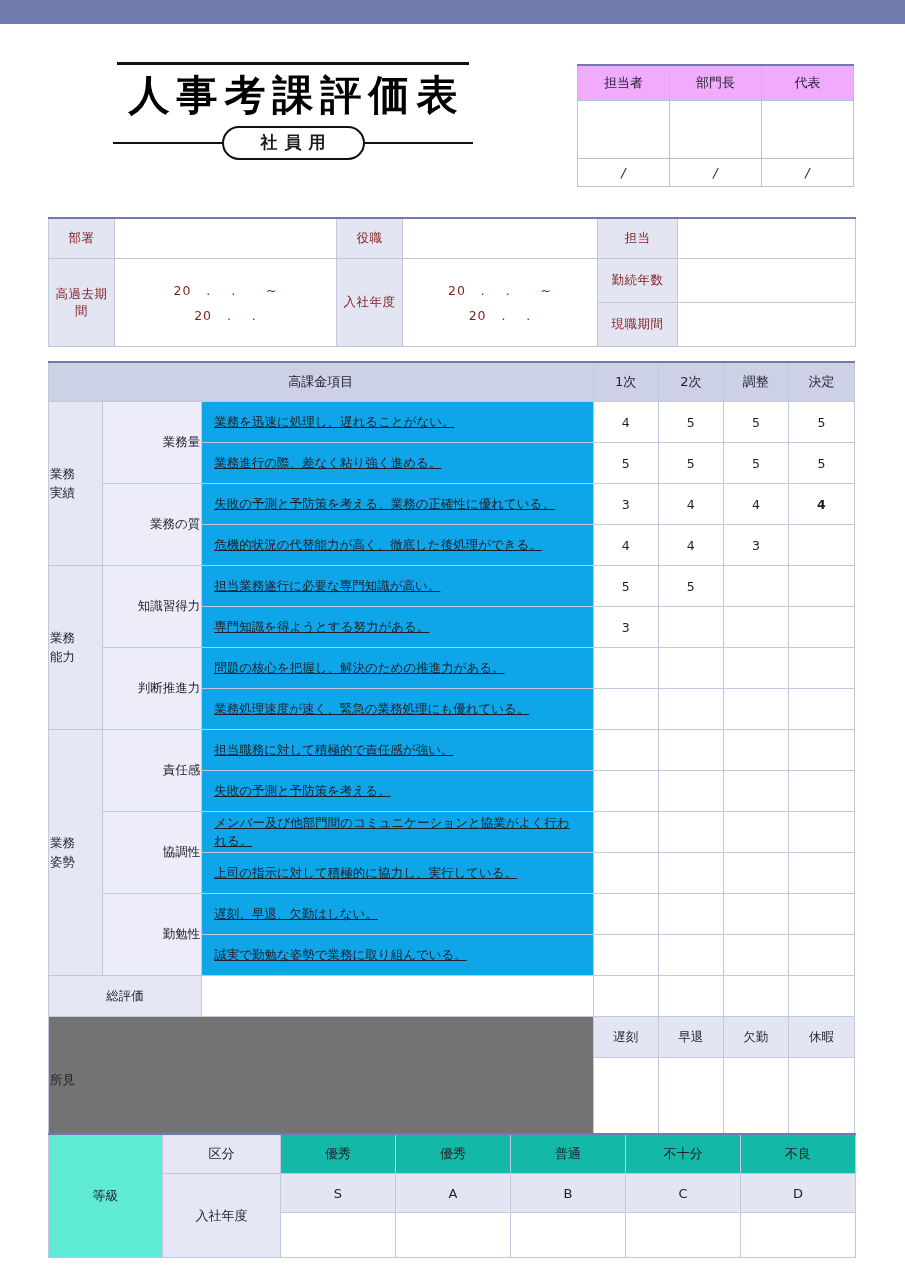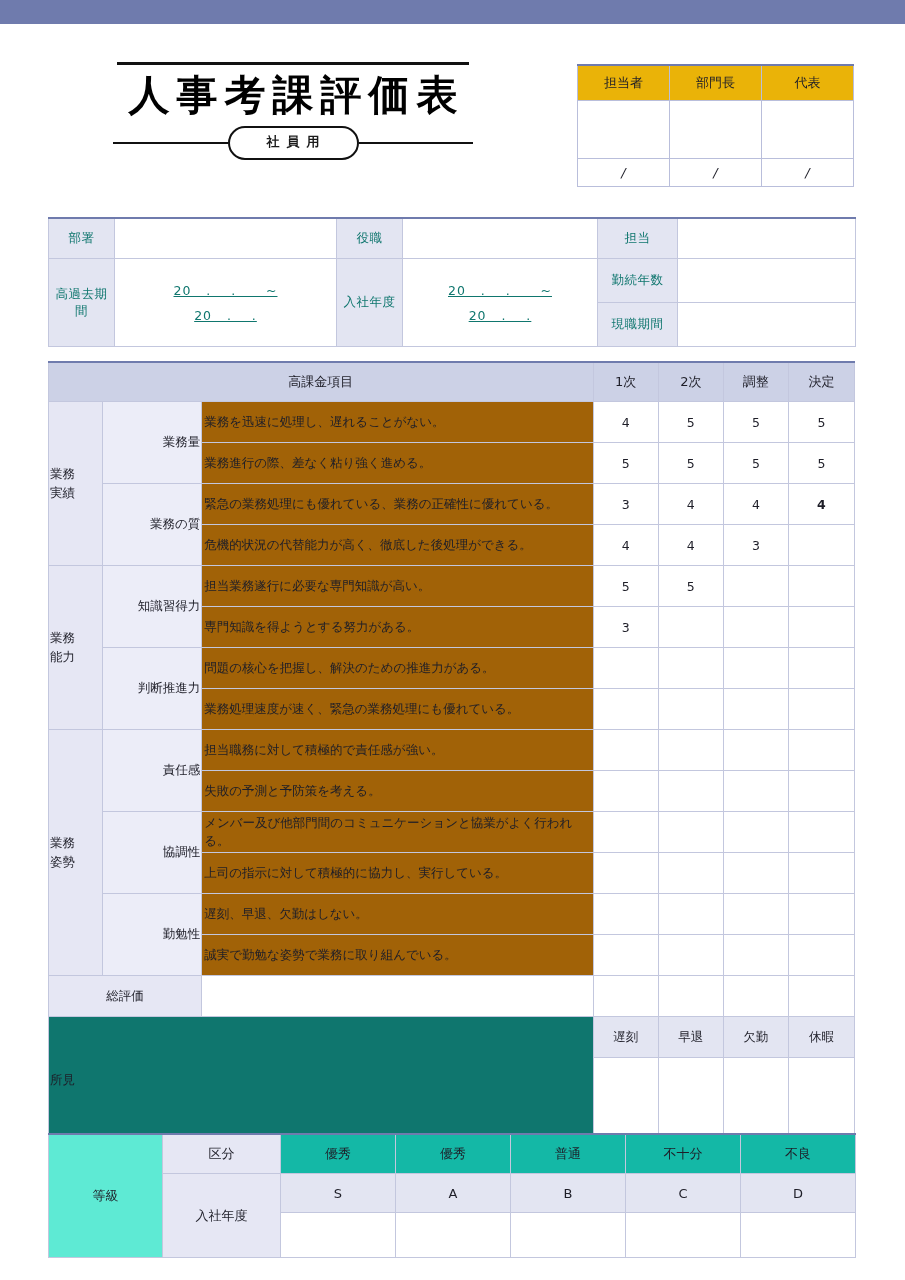--- a/index.html
+++ b/index.html
@@ -75,21 +75,21 @@
     height: 2px;
     background: #111;
   }
   .sub-pill {
     flex: 0 0 auto;
     border: 2px solid #111;
     border-radius: 17px;
     height: 30px;
     line-height: 28px;
     padding: 0 30px;
-    font-size: 13px;
+    font-size: 17px;
     font-weight: bold;
     letter-spacing: 7px;
     text-indent: 7px;
     background: #fff;
     white-space: nowrap;
   }
 
   
   .approval {
     position: absolute;
@@ -102,21 +102,21 @@
   }
   .approval td {
     border: 1px solid #b9bedb;
     width: 89px;
     text-align: center;
     font-size: 13px;
     color: #1e1e28;
   }
   .approval .ap-head td {
     height: 32px;
-    background: #eab308;
+    background: #f0abfc;
   }
   .approval .ap-sign td { height: 55px; background:#fff; }
   .approval .ap-date td {
     height: 25px;
     background: #fff;
     font-size: 13px;
     font-style: italic;
   }
 
   
@@ -128,37 +128,37 @@
   }
   table.info {
     border-collapse: collapse;
     table-layout: fixed;
     width: 807px;
     border-top: 2px solid #6f7bad;
   }
   table.info td {
     border: 1px solid #c3c7de;
     font-size: 12.5px;
-    color: #0f766e;
+    color: #7f1d1d;
   }
   .lbl {
     background: #e3e5f2;
     text-align: center;
     font-size: 12.5px;
     letter-spacing: 0.5px;
   }
   .val { background: #fff; }
   .date-block {
     text-align: center;
     line-height: 2.0;
     font-size: 13px;
     letter-spacing: 1px;
     color: #222;
   }
-  .date-block .dl { white-space: pre; text-decoration: underline; }
+  .date-block .dl { white-space: pre; }
 
   
   .eval-wrap {
     position: absolute;
     left: 48px;
     top: 337px;
     width: 807px;
   }
   table.eval {
     border-collapse: collapse;
@@ -184,45 +184,46 @@
     line-height: 1.45;
     width: 54px;
   }
   td.sub {
     background: #eceDf8;
     text-align: right;
     font-size: 12.5px;
     width: 99px;
   }
   td.desc {
-    background: #a16207;
-    padding: 0 2px;
+    background: #0ea5e9;
+    padding: 0 12px;
     font-size: 12.5px;
     line-height: 1.45;
     height: 40px;
+    text-decoration: underline;
   }
   td.score {
     background: #fff;
     text-align: center;
     width: 65px;
     font-size: 13px;
   }
   td.score.bold { font-weight: bold; }
 
   td.total-lbl {
     background: #e6e7f4;
     text-align: center;
     height: 38px;
     font-size: 12.5px;
   }
   td.total-val { background: #fff; }
 
   
   td.remark-lbl {
-    background: #0f766e;
+    background: #737373;
     vertical-align: middle;
     font-size: 12.5px;
     height: 122px;
   }
   td.att-head {
     background: #e3e5f2;
     text-align: center;
     height: 38px;
     font-size: 12.5px;
   }
@@ -377,21 +378,21 @@
           </tr>
           <tr>
             <td class="desc">業務進行の際、差なく粘り強く進める。</td>
             <td class="score">5</td>
             <td class="score">5</td>
             <td class="score">5</td>
             <td class="score">5</td>
           </tr>
           <tr>
             <td class="sub" rowspan="2">業務の質</td>
-            <td class="desc">緊急の業務処理にも優れている、業務の正確性に優れている。</td>
+            <td class="desc">失敗の予測と予防策を考える、業務の正確性に優れている。</td>
             <td class="score">3</td>
             <td class="score">4</td>
             <td class="score">4</td>
             <td class="score bold">4</td>
           </tr>
           <tr>
             <td class="desc">危機的状況の代替能力が高く、徹底した後処理ができる。</td>
             <td class="score">4</td>
             <td class="score">4</td>
             <td class="score">3</td>

